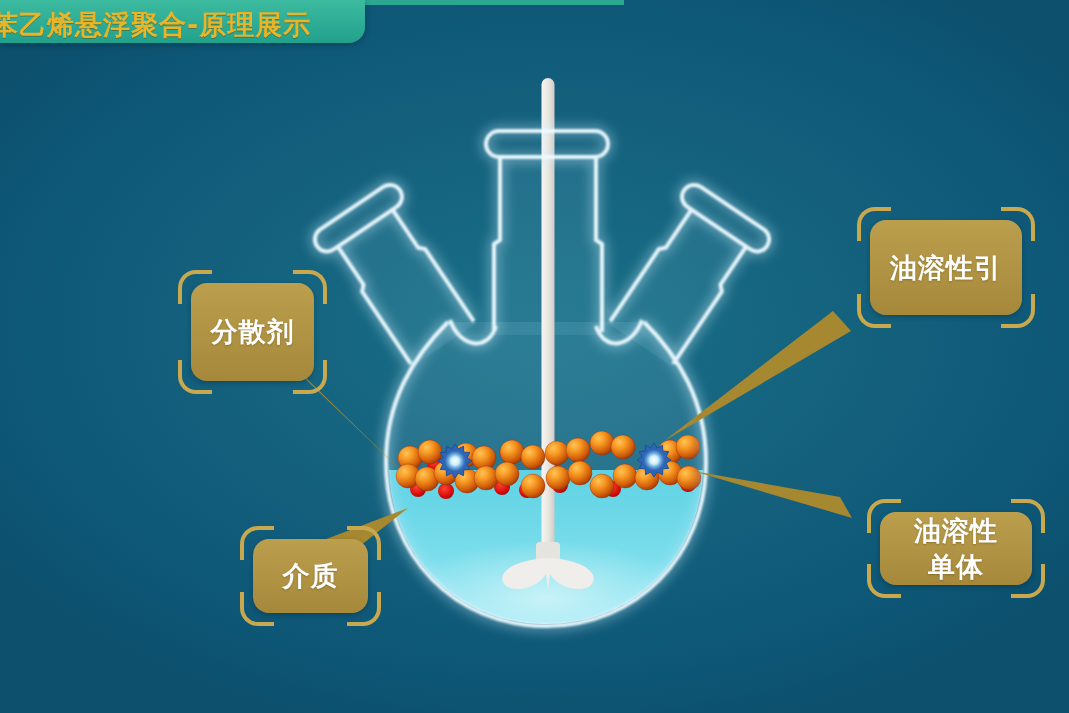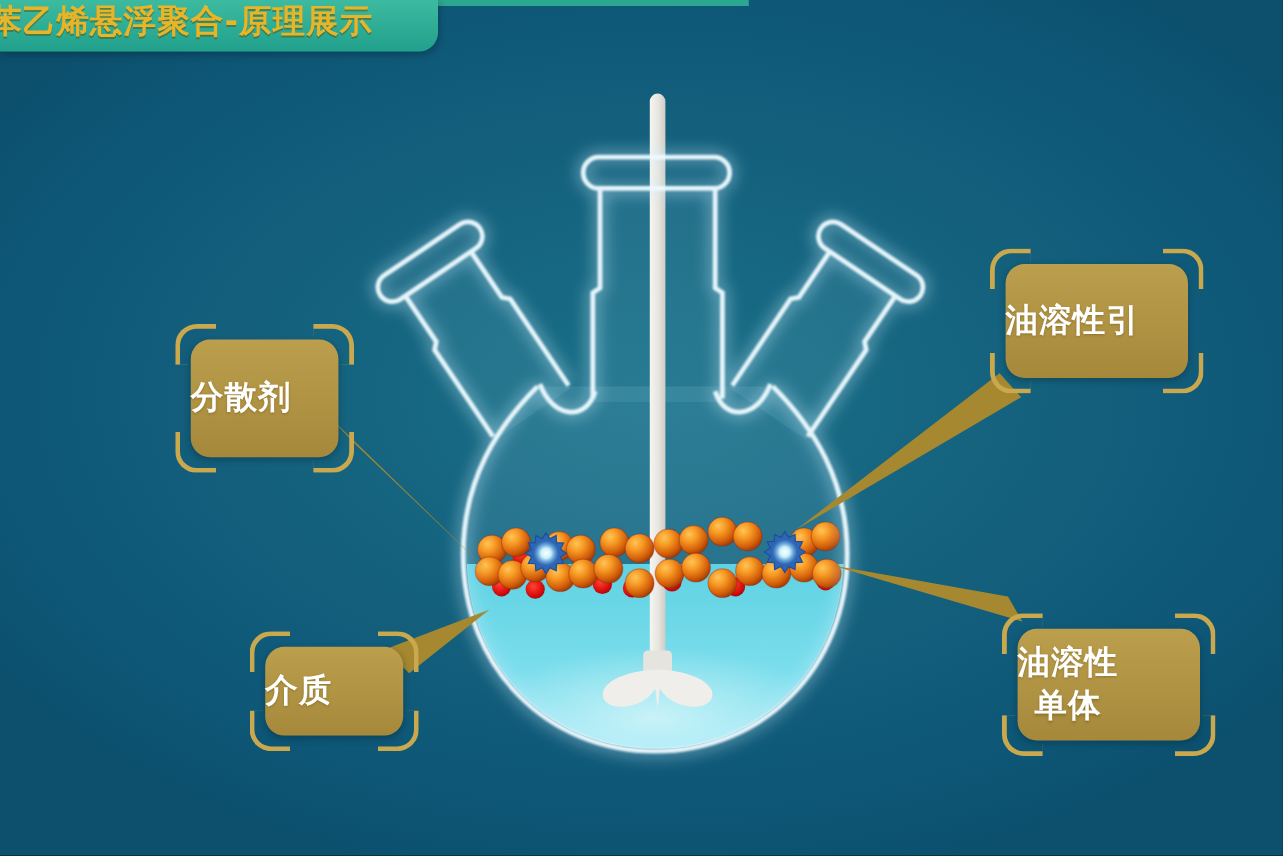--- a/index.html
+++ b/index.html
@@ -11,36 +11,37 @@
   svg{position:absolute;left:0;top:0;}
   
   .top-strip{
     position:absolute;left:0;top:0;height:5px;width:624px;
     background:var(--strip,#2ca792);
   }
   .banner{
     position:absolute;left:0;top:0;width:365px;height:43px;
     background:linear-gradient(180deg,var(--banner-top,#3dbba0),var(--banner-bottom,#21a08c));
     border-radius:0 0 16px 0;
-    display:flex;align-items:flex-start;overflow:hidden;
+    display:flex;align-items:flex-end;overflow:hidden;
     box-shadow:0 2px 6px rgba(0,30,40,.35);
   }
   .banner-title{
     margin-left:-9px;white-space:nowrap;
     font-size:27px;font-weight:bold;letter-spacing:1px;
     color:var(--banner-text,#e7b52a);
     text-shadow:0 1px 0 rgba(90,70,0,.45);
   }
   
   .label-box{
     position:absolute;
     background:linear-gradient(180deg,var(--label-top,#bc9f4d),var(--label-bottom,#a5883a));
     border-radius:16px;
-    display:flex;align-items:center;justify-content:flex-start;
+    display:flex;align-items:center;justify-content:center;
     box-shadow:0 2px 5px rgba(0,25,35,.30);
+    margin-left:32px;
   }
   .label-text{
     color:var(--label-text,#ffffff);
     font-size:27px;font-weight:bold;line-height:1.3;
     text-align:center;letter-spacing:1px;
     text-shadow:0 1px 2px rgba(80,60,10,.35);
   }
   .bk{position:absolute;width:30px;height:30px;border:0 solid var(--bracket,#c9a84e);}
   .bk-tl{left:-13px;top:-13px;border-top-width:4px;border-left-width:4px;border-top-left-radius:18px;}
   .bk-tr{right:-13px;top:-13px;border-top-width:4px;border-right-width:4px;border-top-right-radius:18px;}
@@ -220,21 +221,21 @@
       </div>
       <div class="label-box" style="left: 838px; top: 220px; width: 152px; height: 95px;">
         <span class="bk bk-tl"></span>
         <span class="bk bk-tr"></span>
         <span class="bk bk-bl"></span>
         <span class="bk bk-br"></span>
         <div class="label-text">
           <div>油溶性引</div>
         </div>
       </div>
-      <div class="label-box" style="left: 848px; top: 524px; width: 152px; height: 93px;">
+      <div class="label-box" style="left: 848px; top: 512px; width: 152px; height: 73px;">
         <span class="bk bk-tl"></span>
         <span class="bk bk-tr"></span>
         <span class="bk bk-bl"></span>
         <span class="bk bk-br"></span>
         <div class="label-text">
           <div>油溶性</div>
           <div>单体</div>
         </div>
       </div>
     </div>

